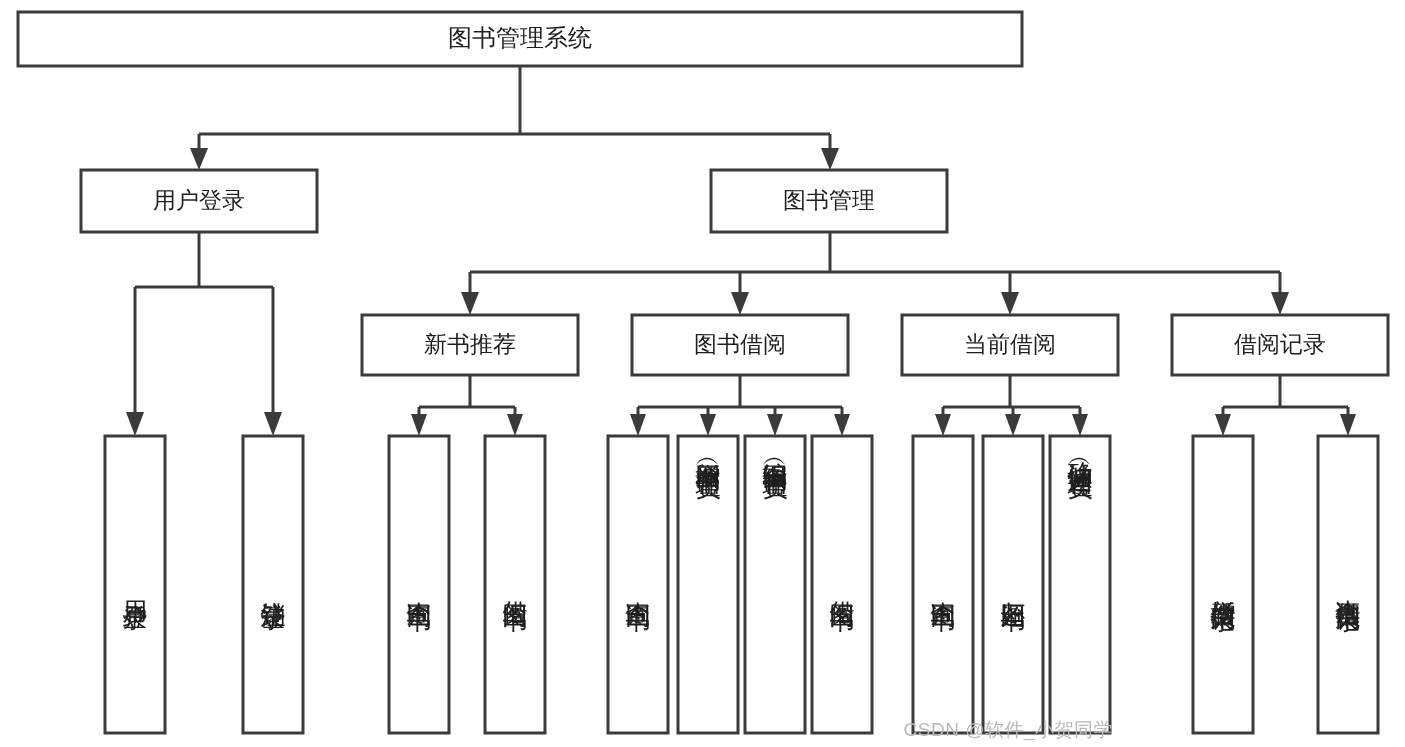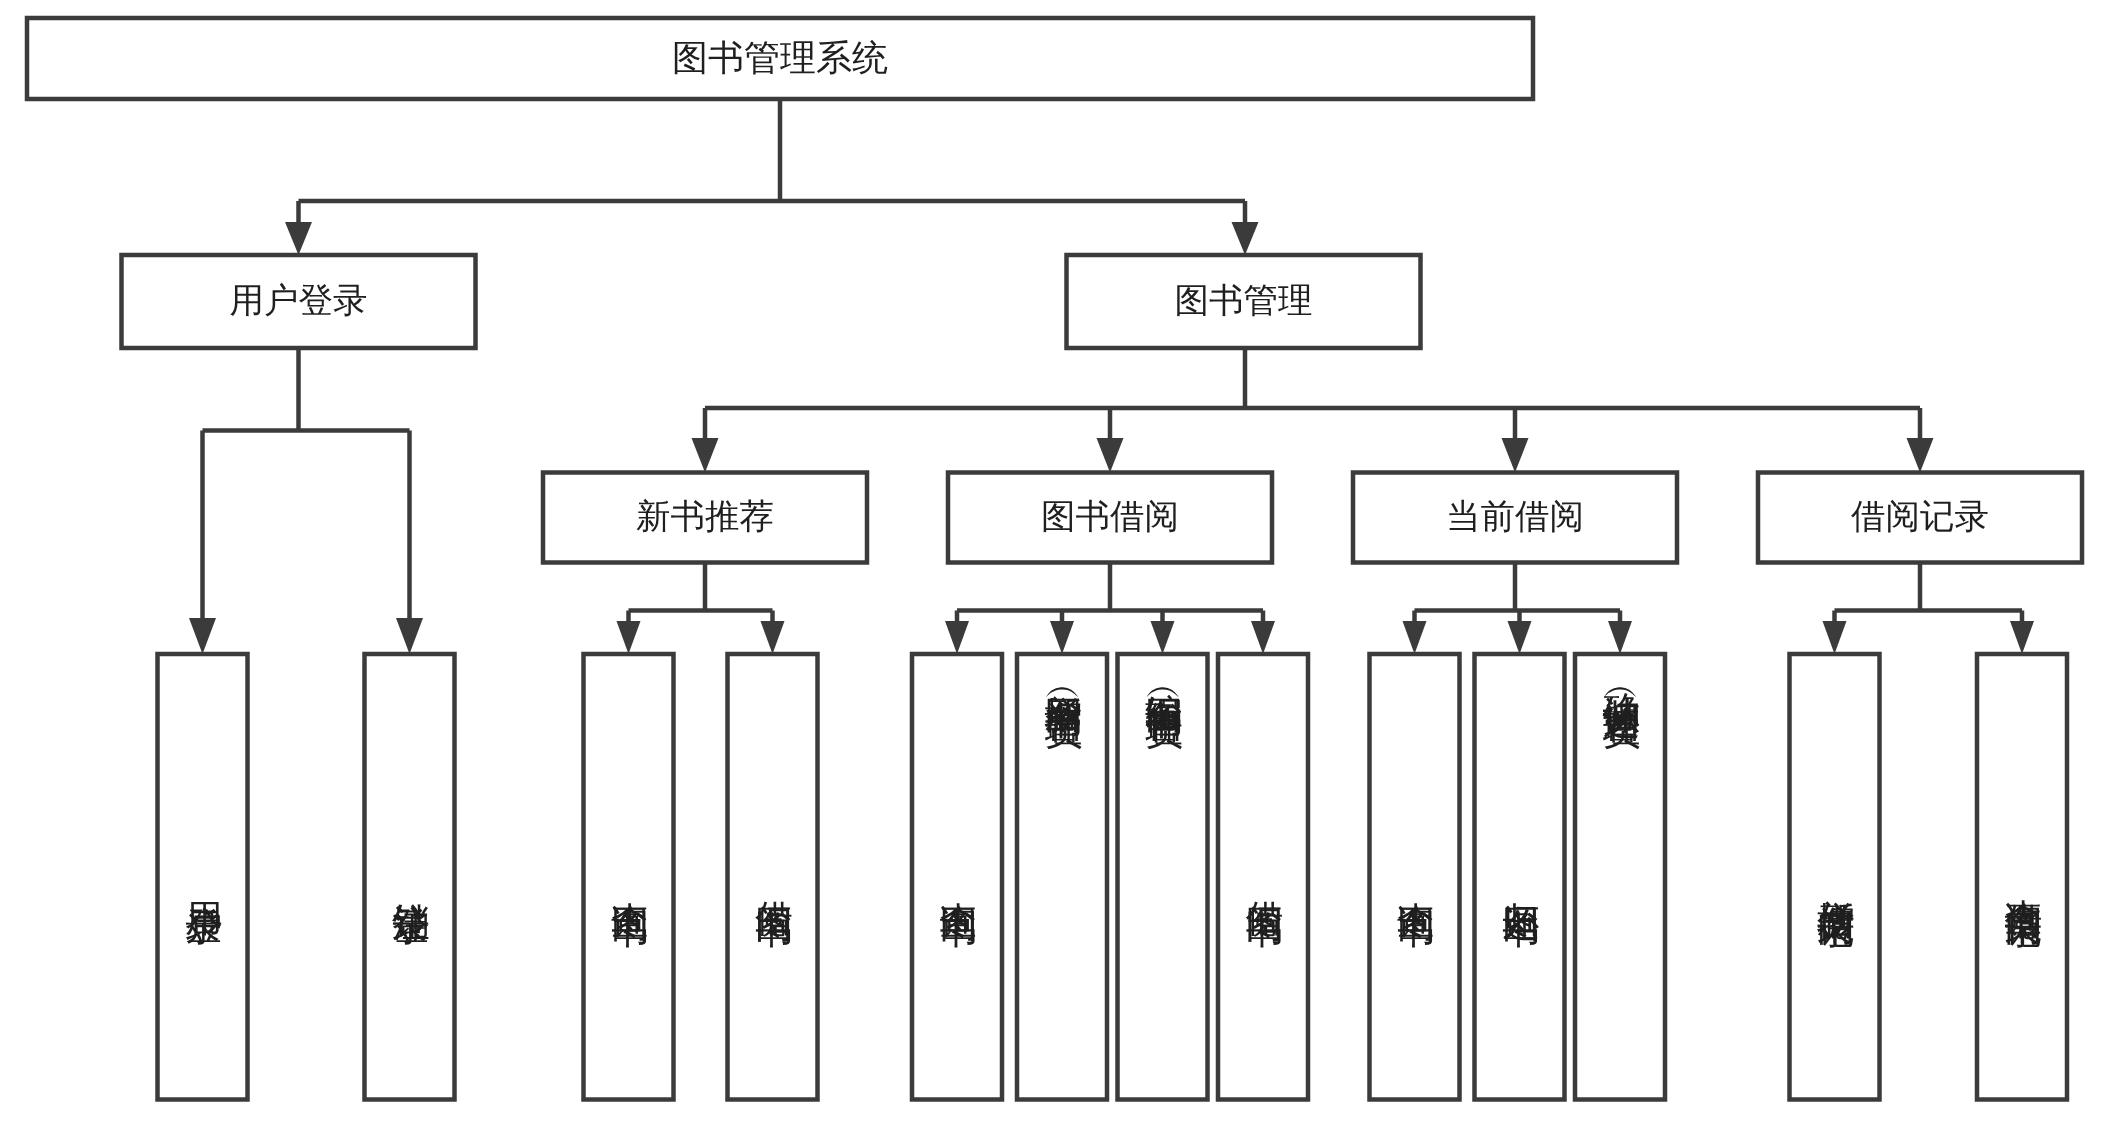--- a/index.html
+++ b/index.html
@@ -244,14 +244,15 @@
   <div class="leaf-label-wrap" style="left:1050px; top:436px; width:60px; height:297px; align-items:flex-start;">
     <span class="leaf-label" style="padding-top:6px;">确认归还（管理员）</span>
   </div>
   <div class="leaf-label-wrap" style="left:1193px; top:436px; width:60px; height:297px;">
     <span class="leaf-label">新增借阅记录</span>
   </div>
   <div class="leaf-label-wrap" style="left:1318px; top:436px; width:60px; height:297px;">
     <span class="leaf-label">查询借阅记录</span>
   </div>
 
+  <div class="watermark">CSDN @软件_小贺同学</div>
 
 </div>
 
 </body></html>

